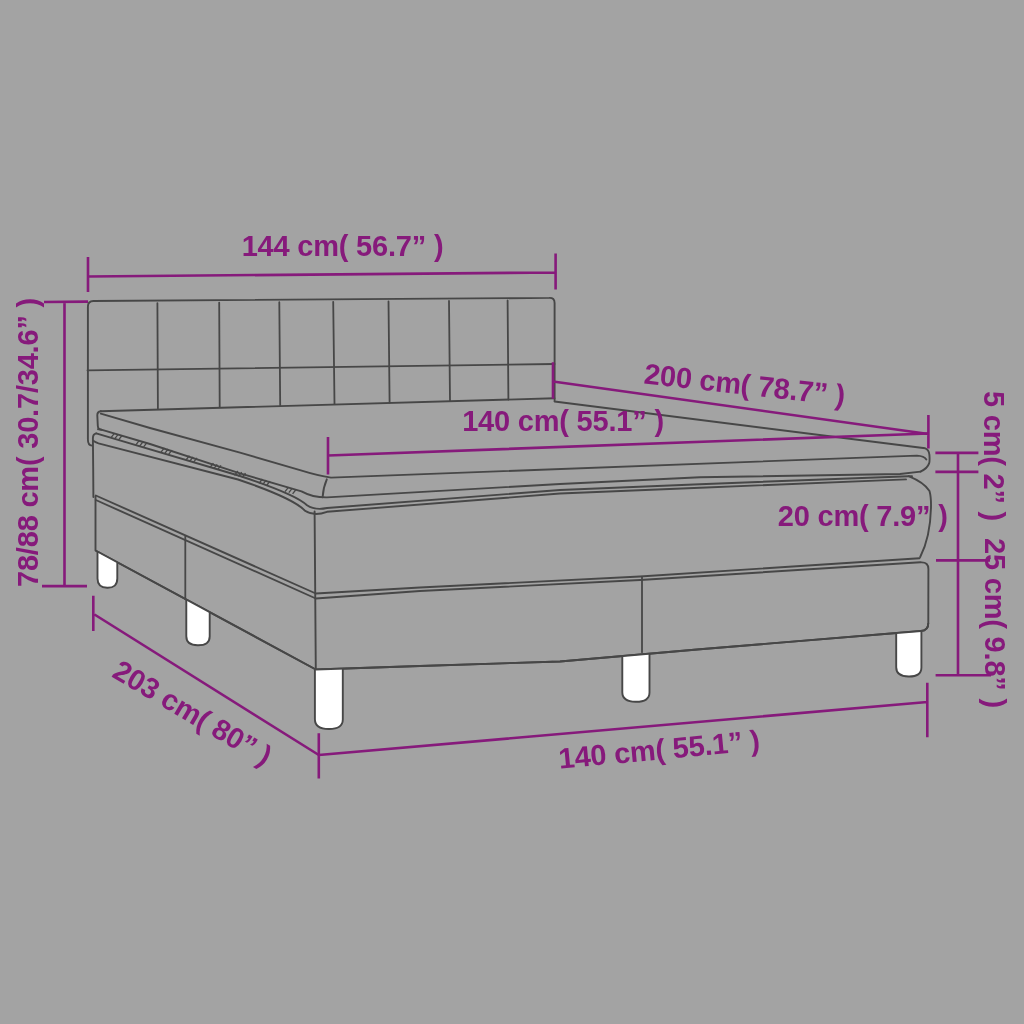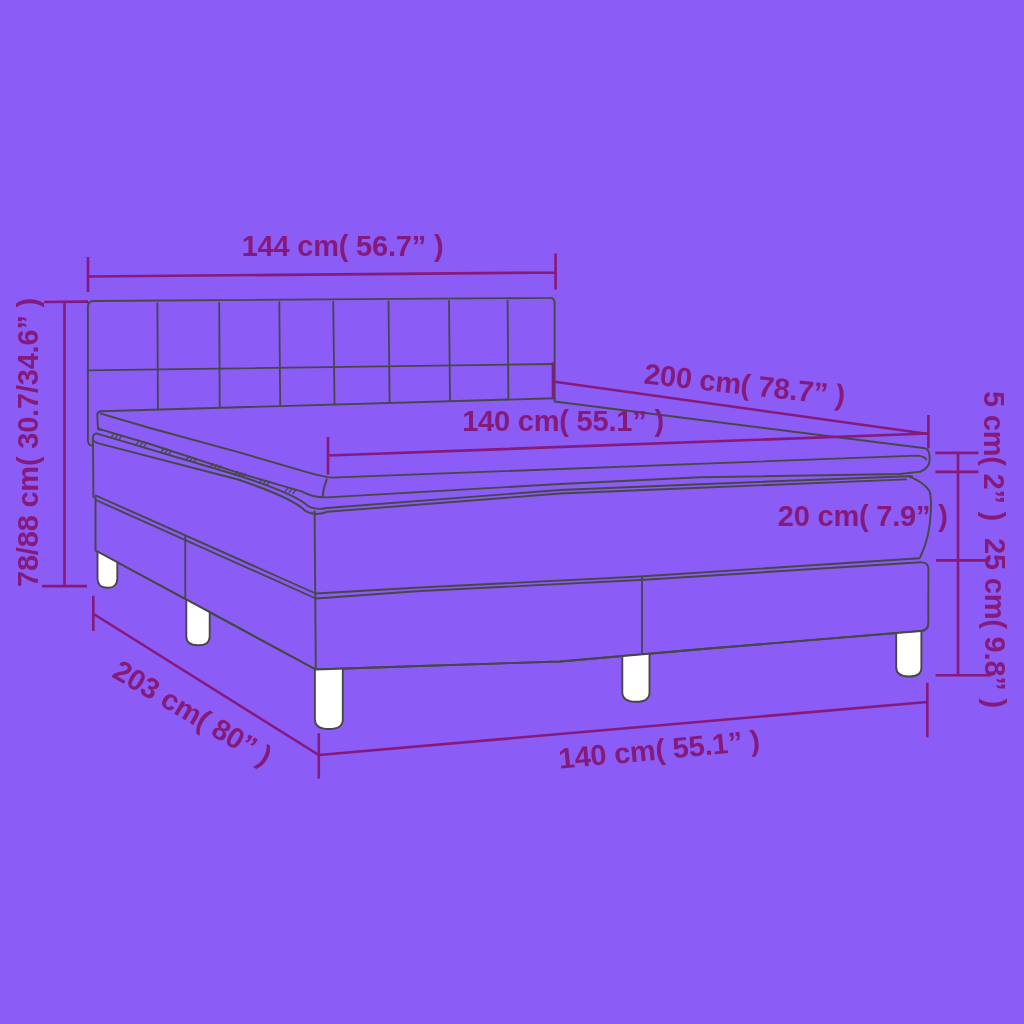--- a/index.html
+++ b/index.html
@@ -1,16 +1,16 @@
 <!DOCTYPE html>
 <html><head>
 <meta charset="utf-8">
 <style>
   html,body{margin:0;padding:0;background:#ffffff;}
-  .wrap{width:1024px;height:1024px;position:relative;background:#8b5cf6;overflow:hidden;}
+  .wrap{width:1024px;height:1024px;position:relative;background:#a3a3a3;overflow:hidden;}
   svg{display:block;}
   text{font-family:"Liberation Sans", sans-serif;font-weight:bold;fill:#861a7b;}
 </style>
 </head>
 <body>
 <div class="wrap">
 <svg width="1024" height="1024" viewBox="0 0 1024 1024">
   <g fill="none" stroke="#474747" stroke-width="1.9" stroke-linecap="round" stroke-linejoin="round">
 
     <path d="M 92 445.6 Q 87.9 445.4 87.9 439.5 L 87.9 306.5 Q 87.9 301.2 93.4 301 L 549.3 297.9 Q 554.6 297.7 554.6 302.9 L 554.6 400.3"></path>

